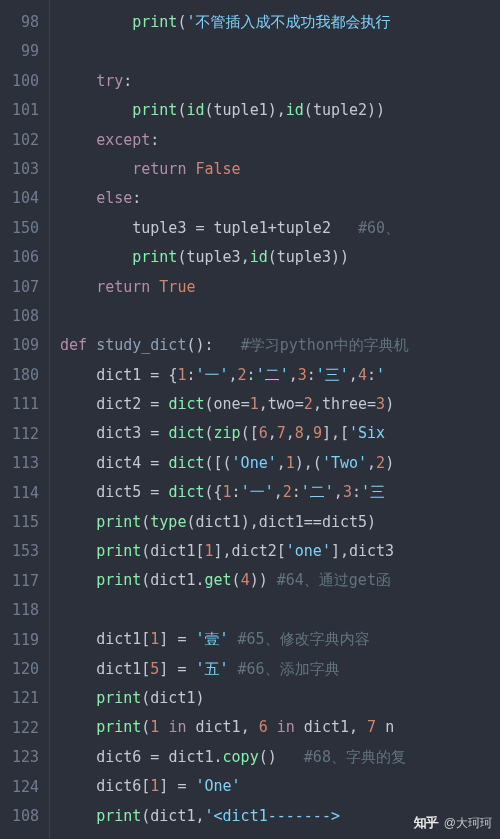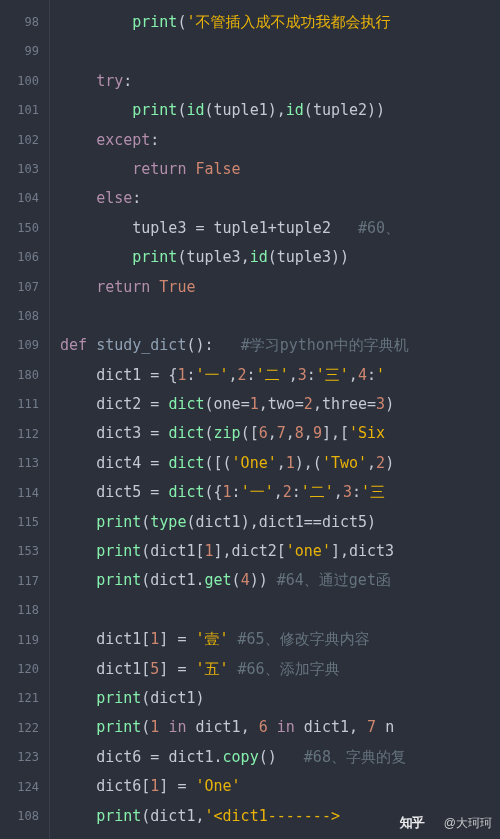--- a/index.html
+++ b/index.html
@@ -20,50 +20,50 @@
   .gutter {
     background: #2b303b;
     color: #747c8c;
     text-align: right;
     padding: 8px 10px 8px 6px;
     user-select: none;
     flex: 0 0 auto;
     border-right: 1px solid #3a3f4b;
     min-width: 50px;
   }
-  .gutter .ln { display: block; font-size: 12px; line-height: 29.4px; }
+  .gutter .ln { display: block; font-size: 15px; line-height: 29.4px; }
   .code {
     flex: 1 1 auto;
     padding: 8px 0 8px 10px;
     color: #c5c9d4;
     white-space: pre;
     overflow: hidden;
   }
   .code .line { display: block; height: 29.4px; line-height: 29.4px; }
 
   .kw   { color: #b48ead; }   
   .fn   { color: #86efac; }   
-  .str  { color: #eab308; }   
+  .str  { color: #7dd3fc; }   
   .num  { color: #d08770; }   
   .com  { color: #65737e; }   
   .op   { color: #c5c9d4; }   
   .id   { color: #c5c9d4; }   
   .def  { color: #8fa1b3; }   
   .bool { color: #d08770; }   
 
   .watermark {
     position: absolute;
     right: 8px;
     bottom: 6px;
     color: #d9d9d9;
     font-family: Arial, sans-serif;
     font-size: 12px;
     display: flex;
     align-items: center;
-    gap: 20px;
+    gap: 6px;
     opacity: 0.9;
     pointer-events: none;
   }
   .watermark .zh-logo {
     font-weight: bold;
     font-size: 13px;
     color: #fff;
     letter-spacing: -1px;
   }
 </style>

